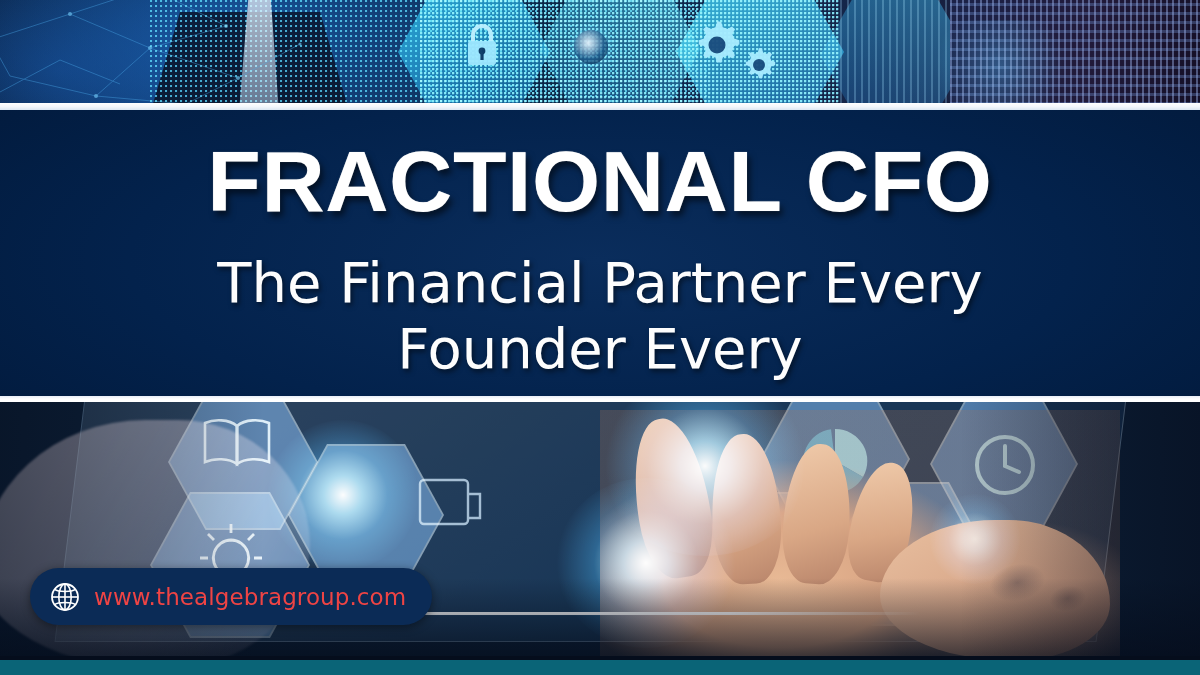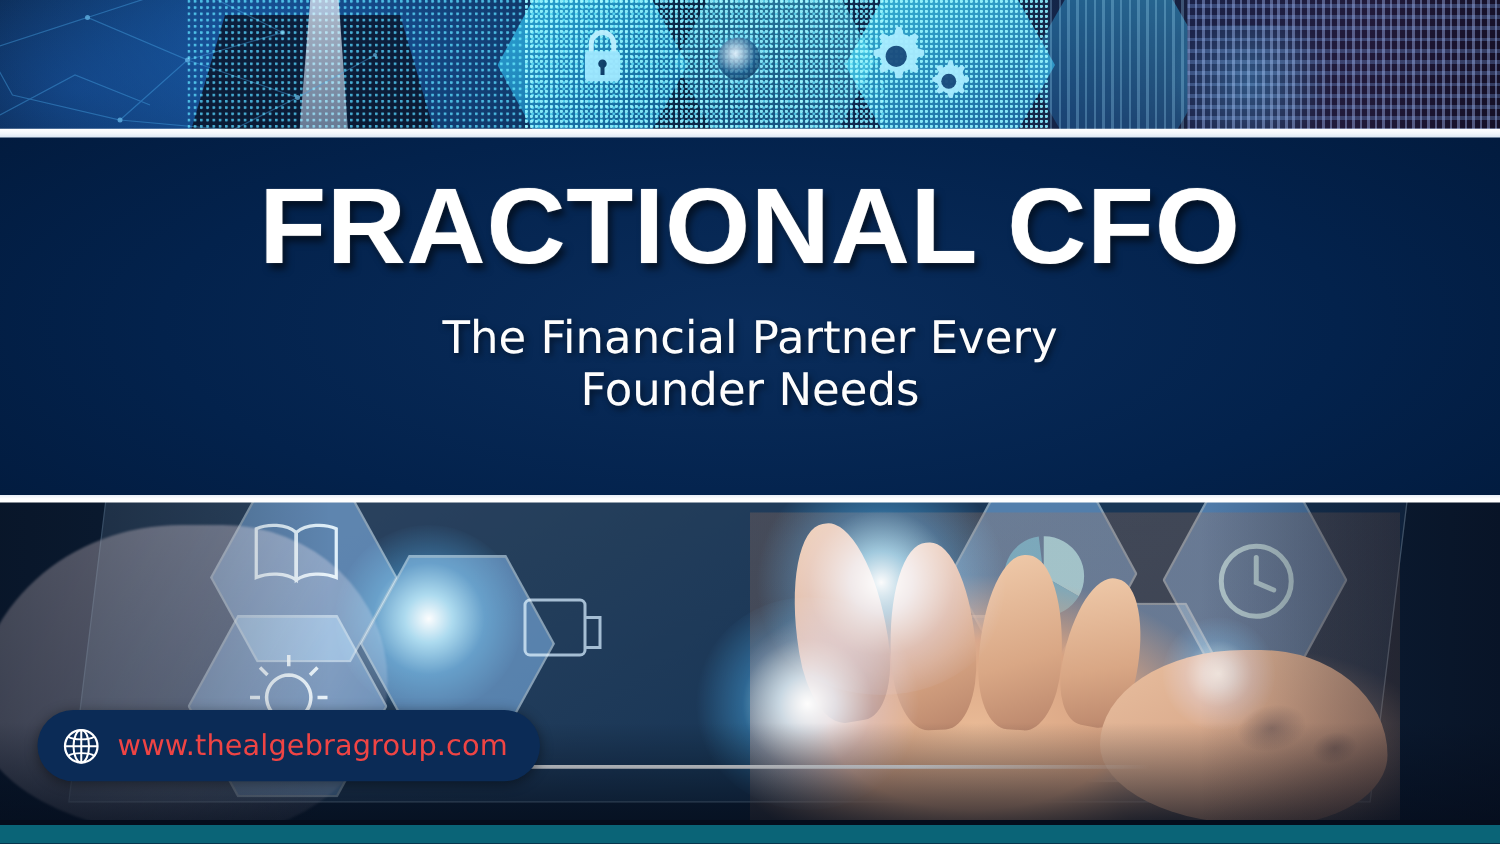--- a/index.html
+++ b/index.html
@@ -168,21 +168,21 @@
     color: #ffffff;
     text-align: center;
     transform: scaleX(1.02);
     text-shadow: 3px 5px 6px rgba(0,0,0,0.55), 0 0 1px rgba(255,255,255,0.6);
     white-space: nowrap;
   }
   .subheadline {
     margin-top: 26px;
     font-family: "DejaVu Sans", sans-serif;
     font-weight: 400;
-    font-size: 36px;
+    font-size: 56px;
     line-height: 1.18;
     color: #fdfdfd;
     text-align: center;
     text-shadow: 2px 3px 5px rgba(0,0,0,0.5);
   }
 
   
   .bottom-img {
     position: absolute;
     left: 0; top: 400px;
@@ -384,21 +384,21 @@
     <div class="ts-stripes"></div>
     <div class="ts-glow-r"></div>
   </div>
 
   <div class="divider-top"></div>
 
   <div class="navy-band">
     <div class="headline">FRACTIONAL CFO</div>
     <div class="subheadline">
       <div>The Financial Partner Every</div>
-      <div>Founder Needs</div>
+      <div>Founder Every</div>
     </div>
   </div>
 
   <div class="divider-bottom"></div>
 
   <div class="bottom-img">
     <div class="bi-base"></div>
     <div class="bi-arm-left"></div>
     <div class="bi-glass"></div>
 

